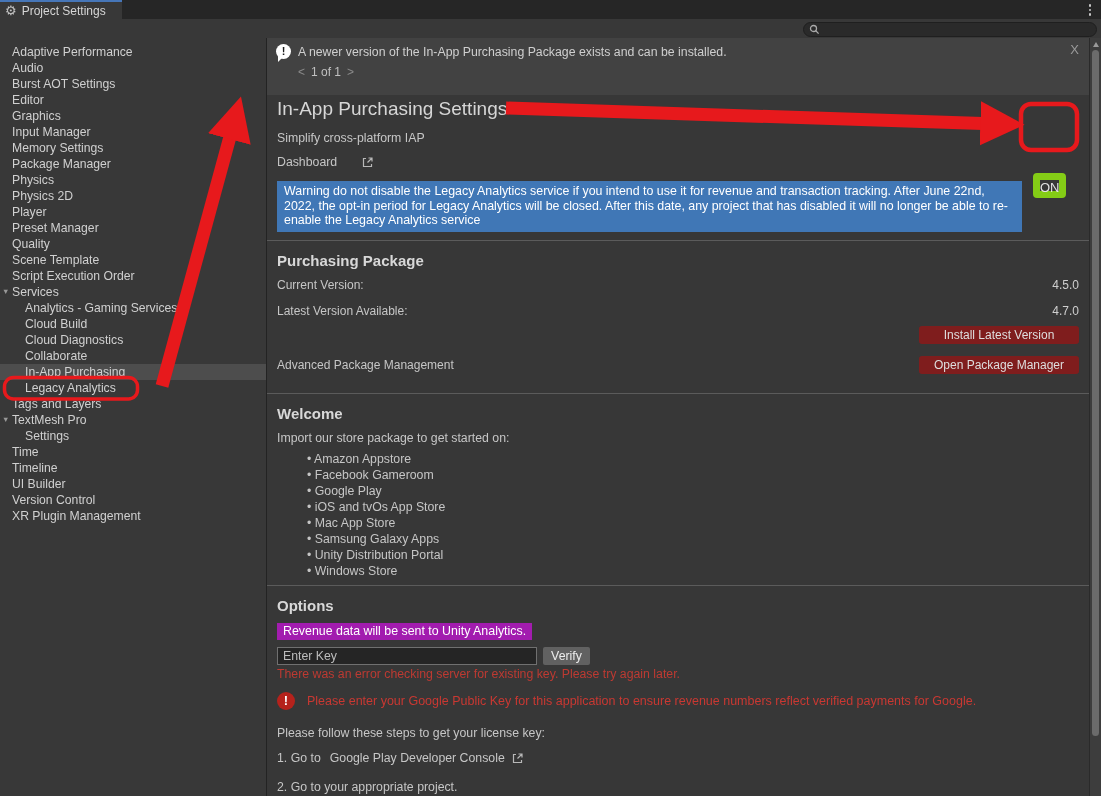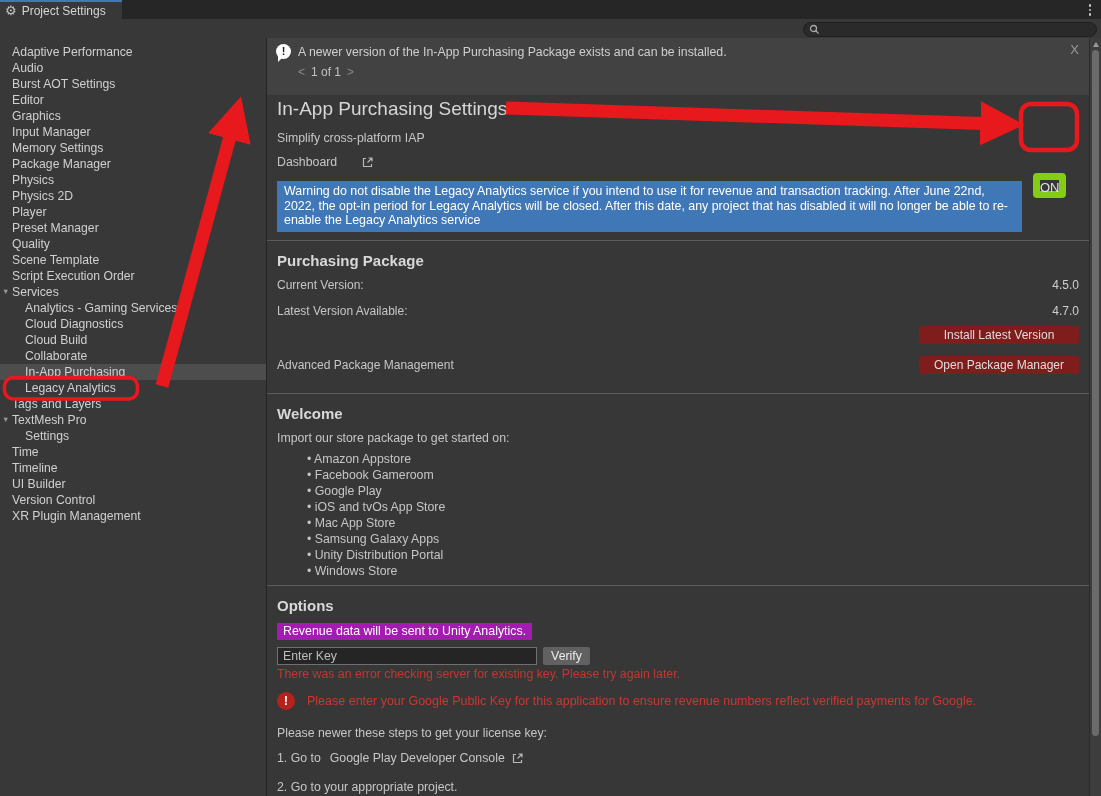--- a/index.html
+++ b/index.html
@@ -144,22 +144,22 @@
       <div class="side-item"><span>Package Manager</span></div>
       <div class="side-item"><span>Physics</span></div>
       <div class="side-item"><span>Physics 2D</span></div>
       <div class="side-item"><span>Player</span></div>
       <div class="side-item"><span>Preset Manager</span></div>
       <div class="side-item"><span>Quality</span></div>
       <div class="side-item"><span>Scene Template</span></div>
       <div class="side-item"><span>Script Execution Order</span></div>
       <div class="side-item"><span class="tri">▼</span><span>Services</span></div>
       <div class="side-item lvl1"><span>Analytics - Gaming Services</span></div>
+      <div class="side-item lvl1"><span>Cloud Build</span></div>
       <div class="side-item lvl1"><span>Cloud Diagnostics</span></div>
-      <div class="side-item lvl1"><span>Cloud Build</span></div>
       <div class="side-item lvl1"><span>Collaborate</span></div>
       <div class="side-item lvl1 selected"><span>In-App Purchasing</span></div>
       <div class="side-item lvl1"><span>Legacy Analytics</span></div>
       <div class="side-item"><span>Tags and Layers</span></div>
       <div class="side-item"><span class="tri">▼</span><span>TextMesh Pro</span></div>
       <div class="side-item lvl1"><span>Settings</span></div>
       <div class="side-item"><span>Time</span></div>
       <div class="side-item"><span>Timeline</span></div>
       <div class="side-item"><span>UI Builder</span></div>
       <div class="side-item"><span>Version Control</span></div>
@@ -237,21 +237,21 @@
     </div>
     <div class="key-row">
       <input class="key-input" placeholder="Enter Key" style="">
       <button class="vbtn">Verify</button>
     </div>
     <div class="err1">There was an error checking server for existing key. Please try again later.</div>
     <div class="gwarn">
       <span class="errdot">!</span>
       <span class="gwarn-text">Please enter your Google Public Key for this application to ensure revenue numbers reflect verified payments for Google.</span>
     </div>
-    <div class="steps-intro">Please newer these steps to get your license key:</div>
+    <div class="steps-intro">Please follow these steps to get your license key:</div>
     <div class="step1">
       <span>1. Go to</span>
       <span class="lnk">Google Play Developer Console</span>
       <svg class="extlink" width="13" height="13" viewBox="0 0 13 13">
         <path d="M5 2.5 H2.5 V10.5 H10.5 V8" fill="none" stroke="#b8b8b8" stroke-width="1.2"></path>
         <path d="M7.5 2 H11 V5.5 M11 2 L6.5 6.5" fill="none" stroke="#b8b8b8" stroke-width="1.2"></path>
       </svg>
     </div>
     <div class="step2">2. Go to your appropriate project.</div>
   </div>

